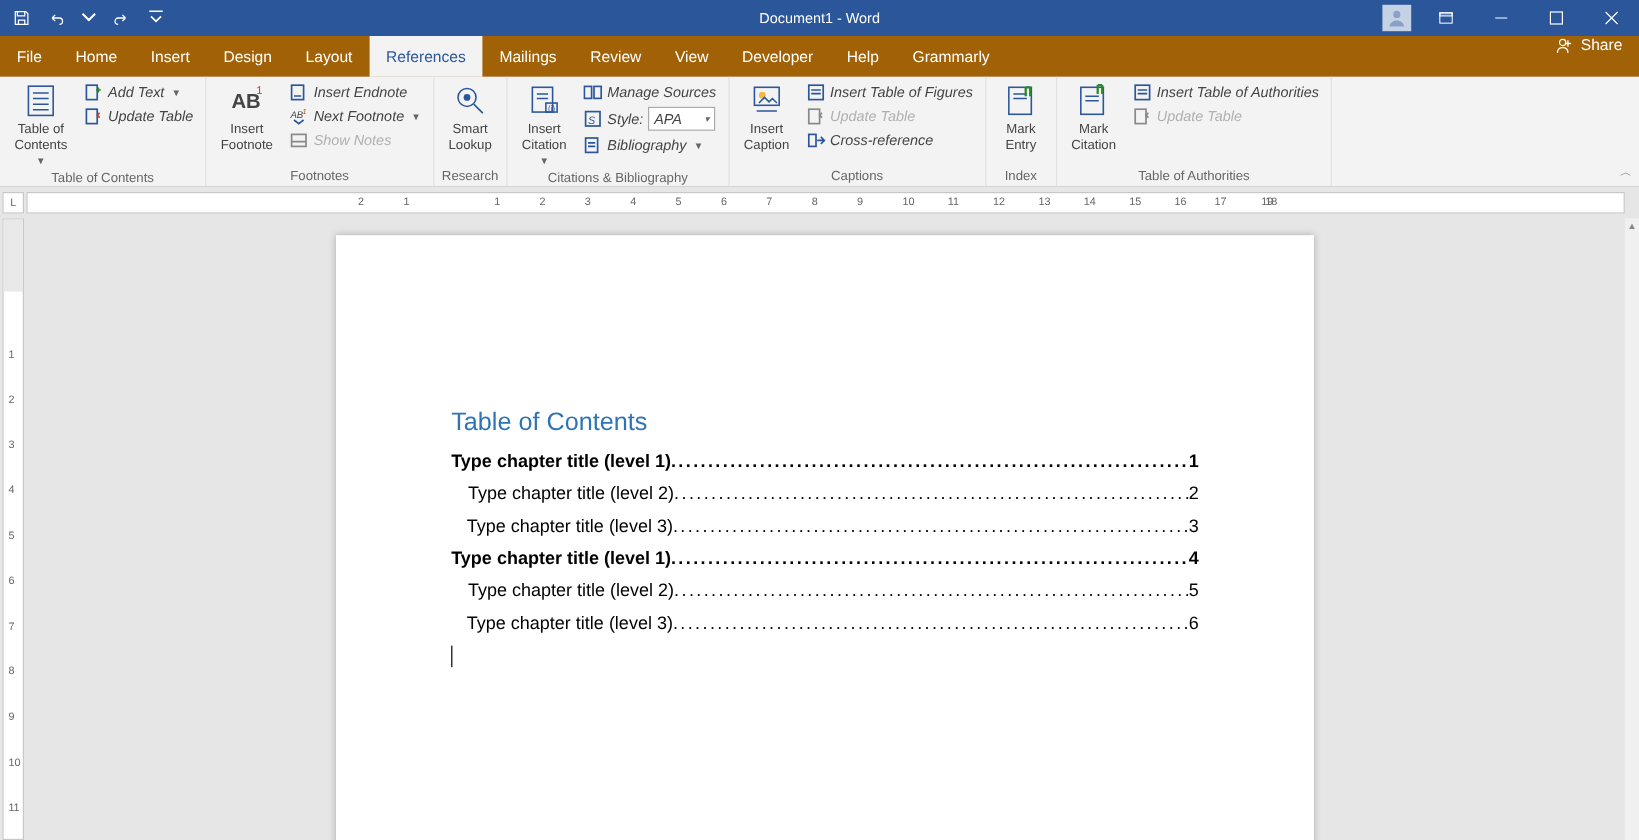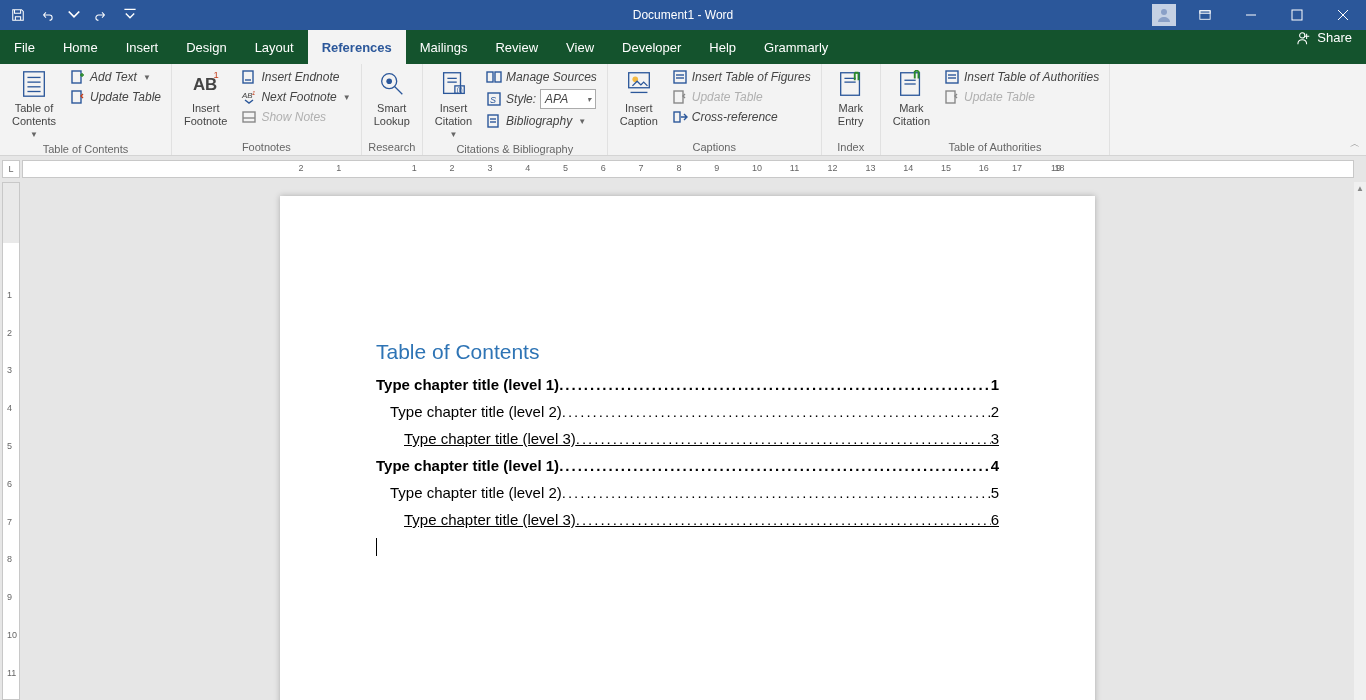--- a/index.html
+++ b/index.html
@@ -11,23 +11,23 @@
 .qat-btn { width: 24px; height: 24px; display: flex; align-items: center; justify-content: center; cursor: pointer; }
 .qat-btn svg { width: 14px; height: 14px; fill: #fff; stroke: #fff; }
 .title-text { position: absolute; left: 50%; transform: translateX(-50%); }
 .window-controls { position: absolute; right: 0; display: flex; align-items: center; }
 .win-btn { width: 46px; height: 30px; display: flex; align-items: center; justify-content: center; cursor: pointer; }
 .win-btn svg { width: 12px; height: 12px; stroke: #fff; fill: none; stroke-width: 1; }
 .account { width: 24px; height: 22px; background: #c5d1e4; margin-right: 6px; display:flex;align-items:center;justify-content:center;}
 .account svg{width:16px;height:16px;fill:#8aa0c7;}
 
 
-.tabs-row { background: #14532d; height: 34px; display: flex; align-items: stretch; color: #fff; font-size: 13px; position: relative; }
+.tabs-row { background: #a16207; height: 34px; display: flex; align-items: stretch; color: #fff; font-size: 13px; position: relative; }
 .tab { padding: 0 14px; display: flex; align-items: center; cursor: pointer; }
-.tab.active { background: #f3f3f3; color: #2b579a; font-weight: bold; }
+.tab.active { background: #f3f3f3; color: #2b579a; }
 .tell-me { display: flex; align-items: center; gap: 8px; margin-left: 10px; cursor: text; }
 .tell-me svg { width: 14px; height: 14px; fill: none; stroke: #fff; stroke-width: 1.2; }
 .share { position: absolute; right: 14px; display: flex; align-items: center; gap: 6px; cursor: pointer; }
 .share svg{width:14px;height:14px;fill:none;stroke:#fff;stroke-width:1.2;}
 
 
 .ribbon { background: #f3f3f3; height: 92px; border-bottom: 1px solid #d4d4d4; display: flex; font-size: 12px; color: #444; position: relative; }
 .group { border-right: 1px solid #e1e1e1; display: flex; flex-direction: column; justify-content: space-between; padding: 2px 6px 0 6px; }
 .group-body { display: flex; align-items: flex-start; gap: 4px; flex: 1; }
 .group-label { text-align: center; font-size: 11px; color: #666; padding: 2px 0 2px 0; position: relative; }
@@ -60,21 +60,21 @@
 .ruler-v { position: absolute; top: 26px; left: 2px; width: 18px; bottom: 0; background: #fff; border: 1px solid #c8c8c8; }
 .ruler-v-shade-top{position:absolute;top:0;left:0;right:0;height:60px;background:#e9e9e9;}
 .ruler-vtick{position:absolute;left:4px;font-size:9px;color:#666;}
 
 .page { position: absolute; top: 40px; left: 280px; width: 815px; height: 640px; background: #fff; box-shadow: 0 0 6px rgba(0,0,0,.25); }
 .page-content { position: absolute; top: 144px; left: 96px; right: 96px; }
 .toc-title { font-family: 'Calibri Light','Segoe UI Light',sans-serif; color: #2e74b5; font-size: 21px; font-weight: 400; margin-bottom: 12px; }
 .toc-entry { display: flex; align-items: baseline; font-family: Calibri, sans-serif; font-size: 15px; color: #000; margin-bottom: 10px; white-space: nowrap; }
 .toc-entry.l1 { font-weight: 600; margin-left: 0; }
 .toc-entry.l2 { margin-left: 14px; }
-.toc-entry.l3 { margin-left: 28px; text-decoration: underline; }
+.toc-entry.l3 { margin-left: 13px; }
 .toc-text { flex: 0 0 auto; }
 .toc-leader { flex: 1 1 auto; overflow: hidden; letter-spacing: 2px; color: #000; }
 .toc-leader::before { content: "...................................................................................................................................................................................."; }
 .toc-page { flex: 0 0 auto; }
 .cursor-line { width: 1px; height: 18px; background: #000; margin-top: 4px; animation: blink 1s step-end infinite; }
 @keyframes blink { 50% { opacity: 0; } }
 
 .scroll-v { position:absolute; right:0; top:26px; bottom:0; width:12px; background:#f0f0f0; }
 .scroll-v-btn{height:12px;display:flex;align-items:center;justify-content:center;color:#888;font-size:8px;}
 

